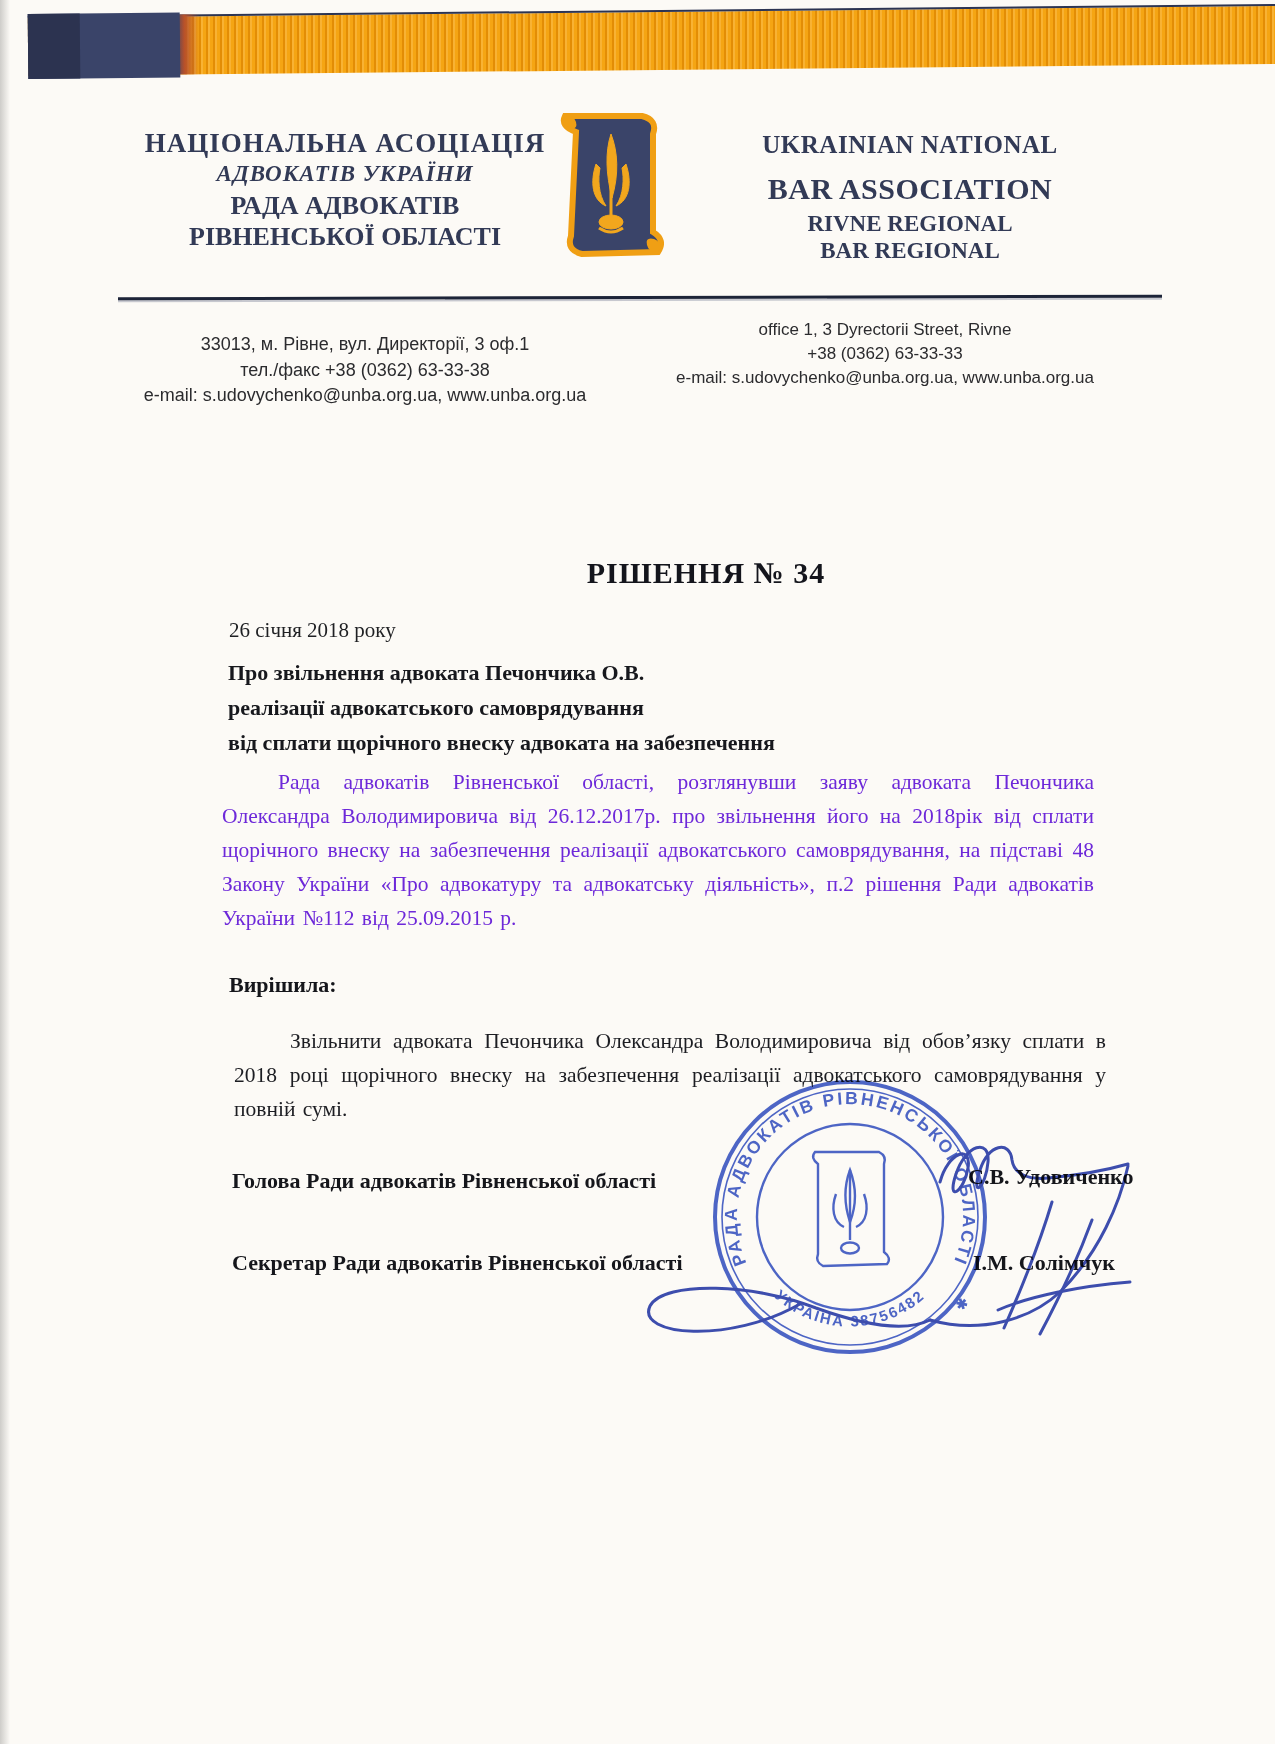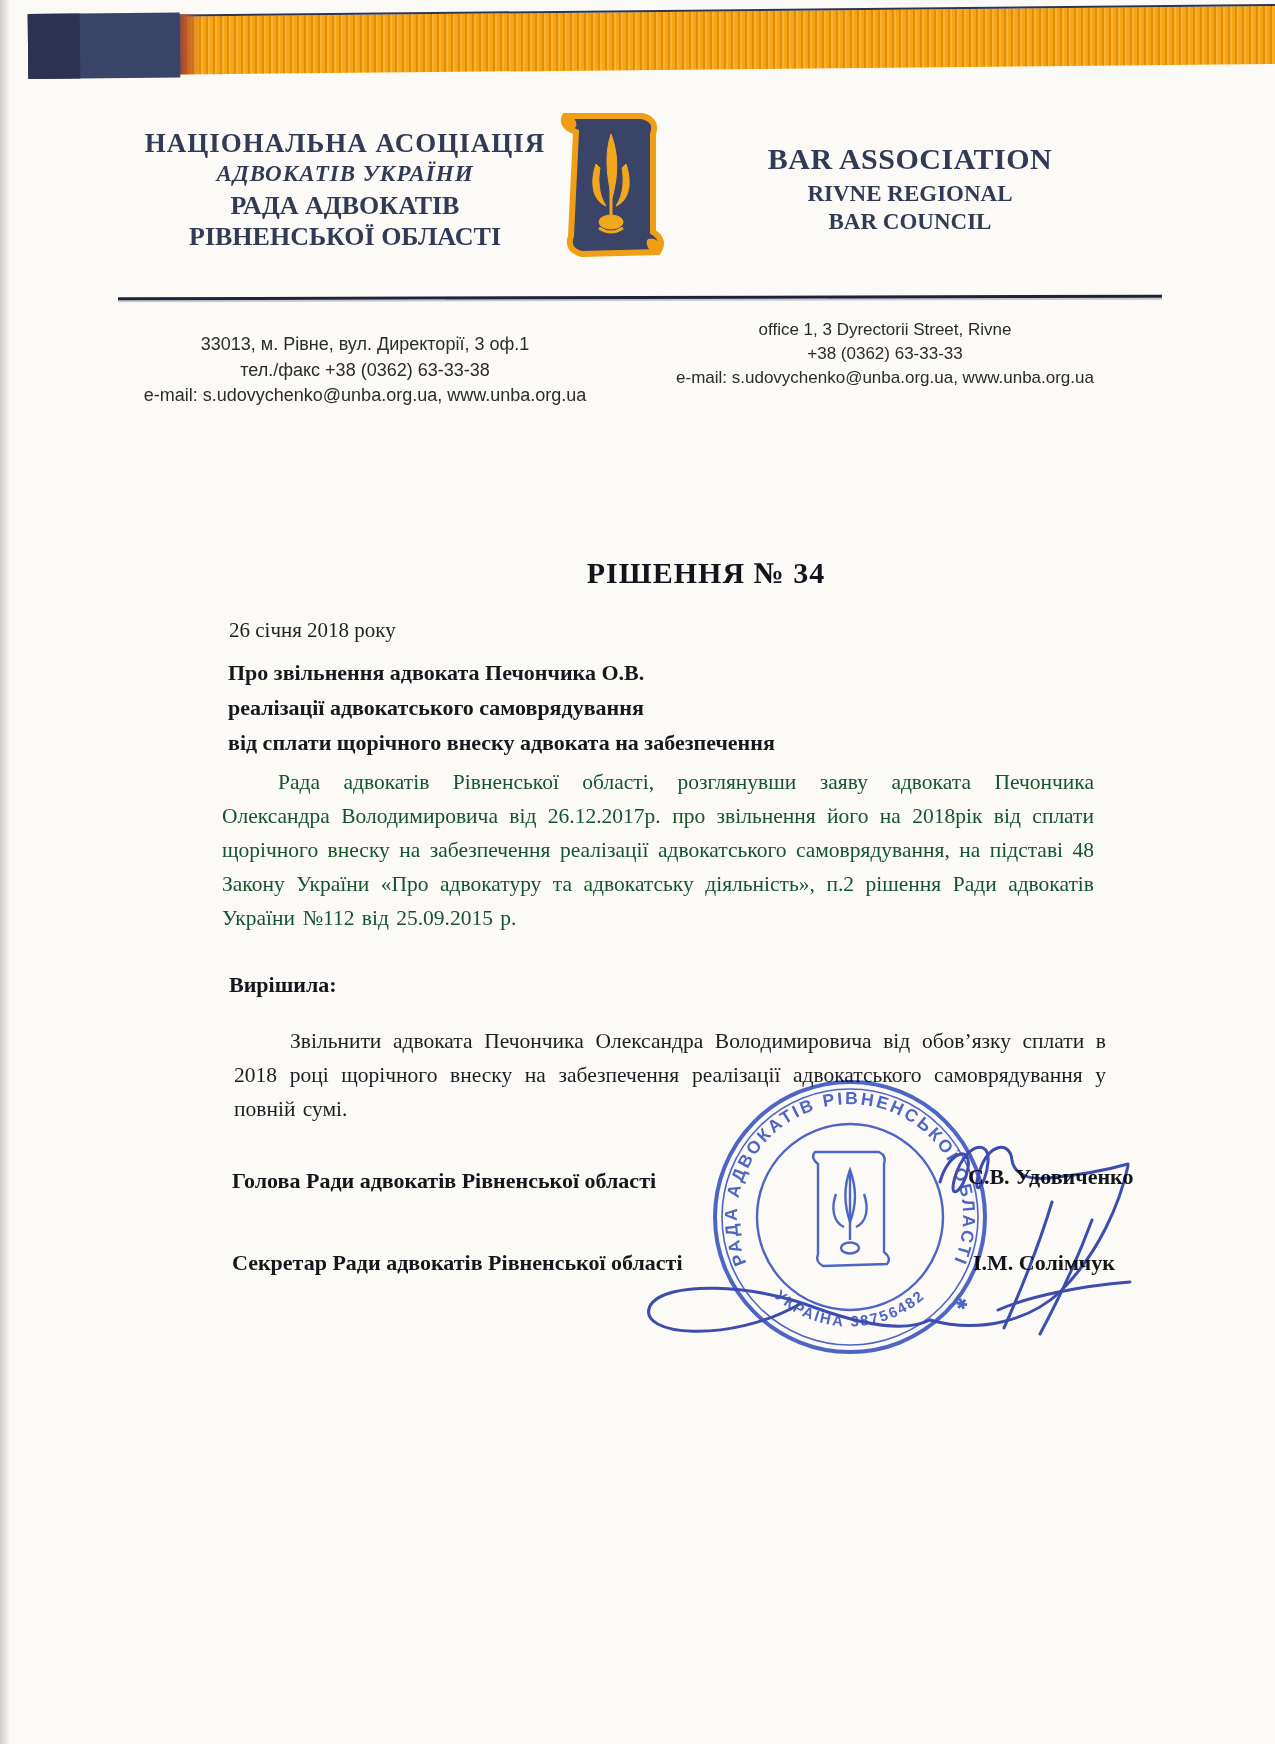--- a/index.html
+++ b/index.html
@@ -49,21 +49,21 @@
   .contact-left{left:130px;width:470px;top:14px;font-size:18px;}
   .contact-right{left:650px;width:470px;top:0;font-size:17px;}
   
   .doc-title{position:absolute;left:440px;top:540px;width:500px;text-align:center;
     font-size:30px;font-weight:bold;letter-spacing:1px;color:#14151c;margin:16px;}
   .doc-date{position:absolute;left:229px;top:618px;font-size:21px;}
   .subject{position:absolute;left:228px;top:655px;width:720px;
     font-size:22px;font-weight:bold;line-height:35px;color:#17181d;}
   .body-par{position:absolute;left:222px;top:765px;width:872px;margin:0;
     font-size:21.5px;line-height:34px;text-align:justify;text-indent:56px;
-    word-spacing:2px;color:#14532d;}
+    word-spacing:2px;color:#6d28d9;}
   .resolve-head{position:absolute;left:229px;top:972px;font-size:22px;font-weight:bold;color:#15161b;}
   .resolve-par{position:absolute;left:222px;top:1012px;width:872px;margin:12px;
     font-size:21.5px;line-height:34px;text-align:justify;text-indent:56px;
     word-spacing:2px;color:#1c1d22;}
   
   .sig-role{position:absolute;font-size:22px;font-weight:bold;color:#15161b;}
   .sig-name{position:absolute;font-size:22px;font-weight:bold;color:#15161b;}
   .role-1{left:232px;top:1168px;}
   .name-1{left:968px;top:1164px;}
   .role-2{left:232px;top:1250px;}
@@ -100,23 +100,24 @@
       <path d="M59,22 C66,40 67,62 60,86 C54,62 53,40 59,22 Z" stroke-width="1"></path>
       <path d="M59,30 L59,104" stroke-width="3" fill="none"></path>
       <path d="M44,52 C38,70 40,88 54,94 C46,82 46,66 48,56 Z" stroke-width="1"></path>
       <path d="M74,52 C80,70 78,88 64,94 C72,82 72,66 70,56 Z" stroke-width="1"></path>
       <ellipse cx="59" cy="110" rx="12" ry="7" stroke-width="1"></ellipse>
       <path d="M47,116 Q59,124 71,116" stroke-width="3" fill="none"></path>
     </g>
   </svg>
 
   <div class="org-en">
+    <div class="en1">UKRAINIAN NATIONAL</div>
     <div class="en2">BAR ASSOCIATION</div>
     <div class="en3">RIVNE REGIONAL</div>
-    <div class="en4">BAR COUNCIL</div>
+    <div class="en4">BAR REGIONAL</div>
   </div>
 
   <div class="rule"></div>
 
   <div class="contacts">
     <div class="contact-block contact-left">
       <div>33013, м. Рівне, вул. Директорії, 3 оф.1</div>
       <div>тел./факс  +38 (0362) 63-33-38</div>
       <div>e-mail: s.udovychenko@unba.org.ua, www.unba.org.ua</div>
     </div>

